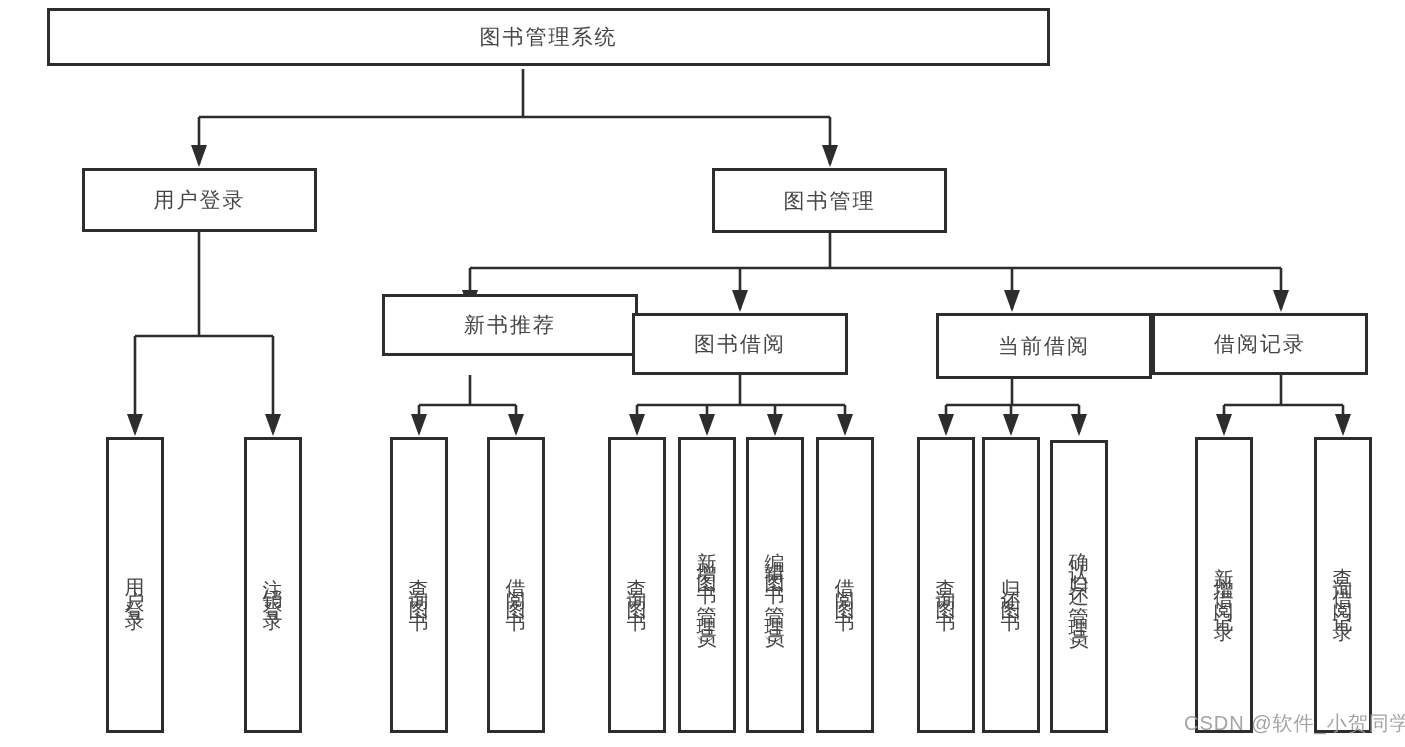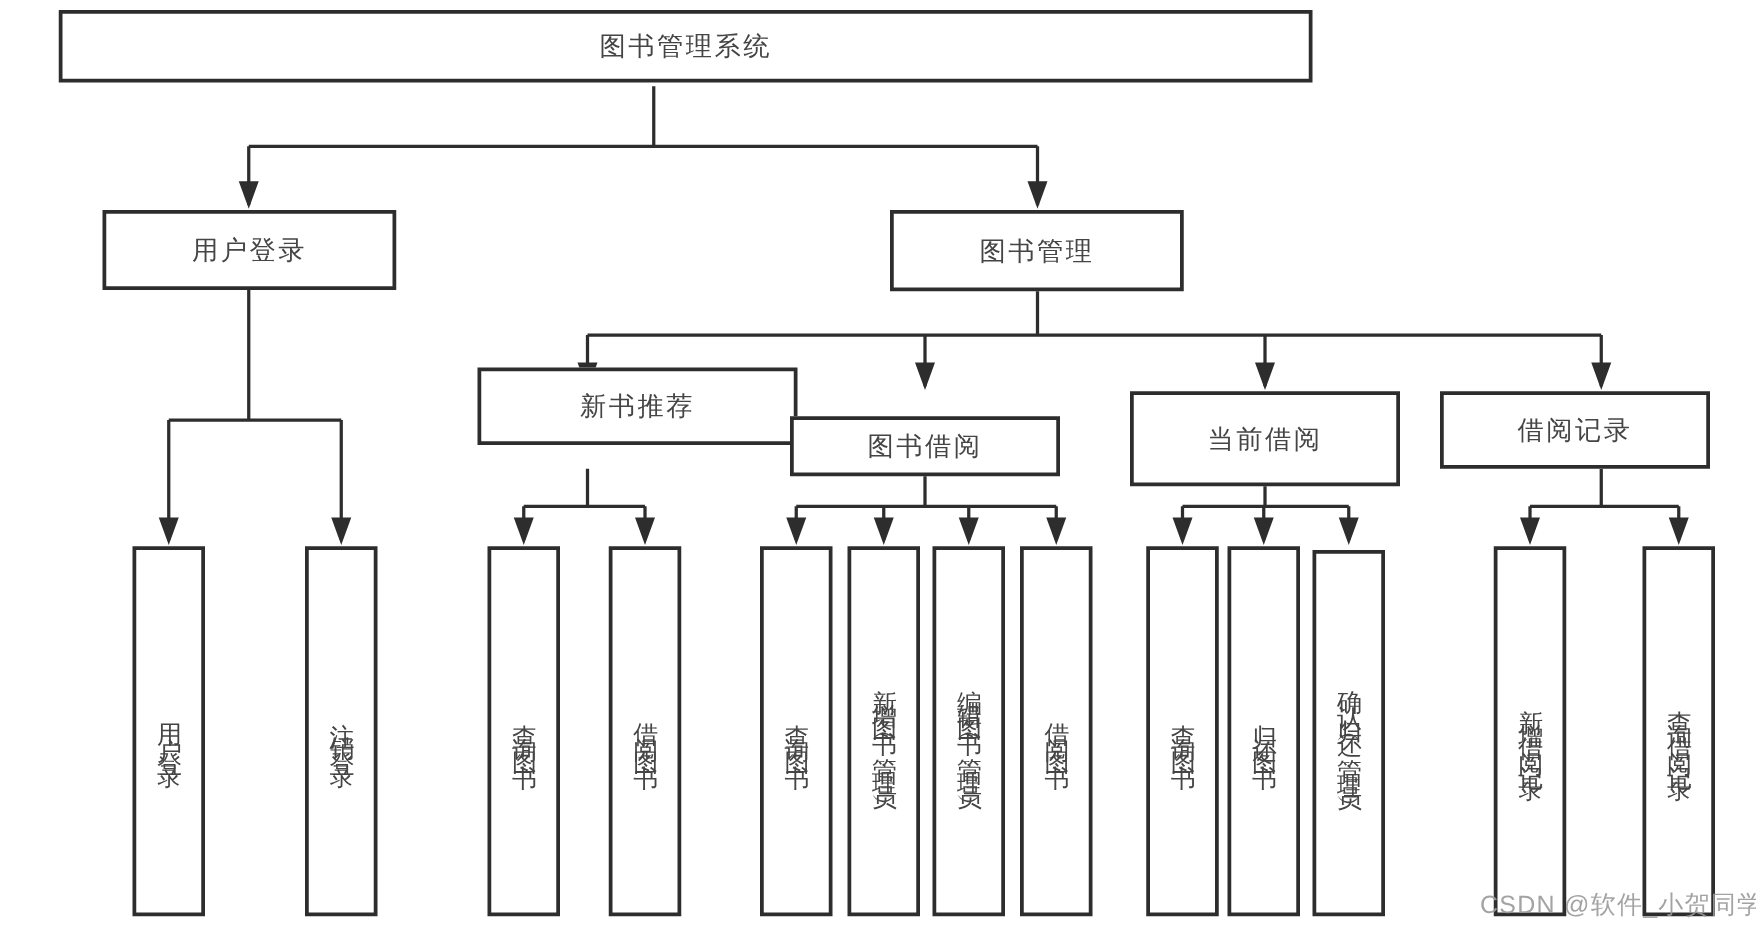--- a/index.html
+++ b/index.html
@@ -57,22 +57,22 @@
       M946 436 l-8 -22 h16 z  M1011 436 l-8 -22 h16 z  M1079 436 l-8 -22 h16 z
       M1224 436 l-8 -22 h16 z M1343 436 l-8 -22 h16 z"></path>
   </svg>
 
   <div class="hbox" style="left:22px;top:8px;width:1003px;height:58px;margin-left:25px;">图书管理系统</div>
 
   <div class="hbox" style="left:82px;top:168px;width:235px;height:64px;">用户登录</div>
   <div class="hbox" style="left:712px;top:168px;width:235px;height:65px;">图书管理</div>
 
   <div class="hbox" style="left:362px;top:294px;width:256px;height:62px;margin-left:20px;">新书推荐</div>
-  <div class="hbox" style="left:632px;top:313px;width:216px;height:48px;margin-top:20px;">图书借阅</div>
-  <div class="hbox" style="left:904px;top:313px;width:216px;height:76px;">当前借阅</div>
+  <div class="hbox" style="left:632px;top:313px;width:216px;height:62px;">图书借阅</div>
+  <div class="hbox" style="left:936px;top:313px;width:216px;height:66px;">当前借阅</div>
   <div class="hbox" style="left:1152px;top:313px;width:216px;height:62px;">借阅记录</div>
 
   <div class="vbox" style="left:106px;top:437px;width:58px;height:296px;">用户登录</div>
   <div class="vbox" style="left:244px;top:437px;width:58px;height:296px;">注销登录</div>
 
   <div class="vbox" style="left:390px;top:437px;width:58px;height:296px;">查询图书</div>
   <div class="vbox" style="left:487px;top:437px;width:58px;height:296px;">借阅图书</div>
 
   <div class="vbox" style="left:608px;top:437px;width:58px;height:296px;">查询图书</div>
   <div class="vbox" style="left:678px;top:437px;width:58px;height:296px;">新增图书（管理员）</div>

